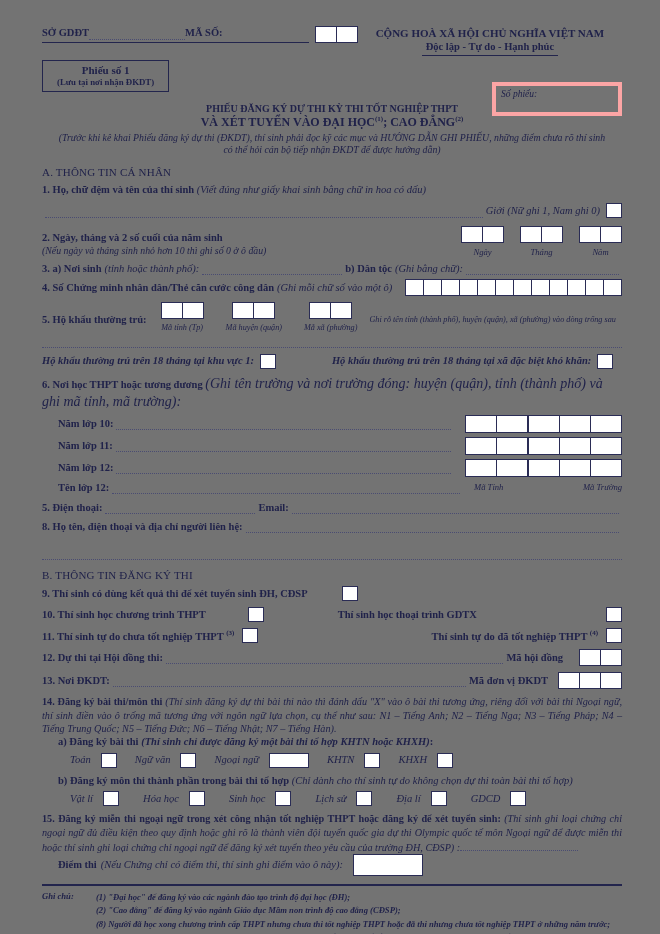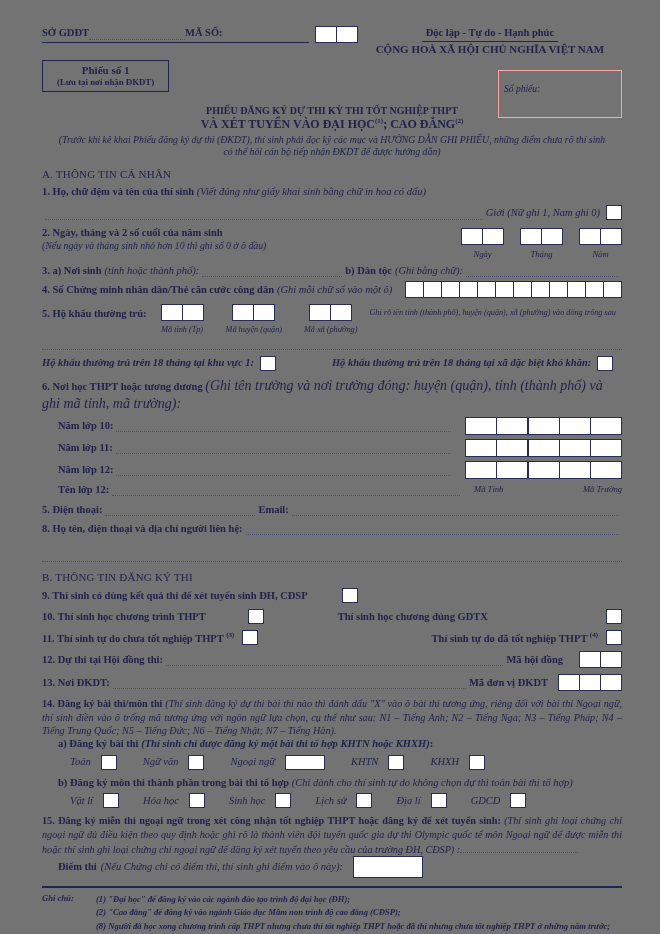--- a/index.html
+++ b/index.html
@@ -41,32 +41,32 @@
         <span class="b">SỞ GDĐT</span>
         <span class="dotfix" style="width:96px"></span>
         <span class="b">MÃ SỐ:</span>
       </div>
     </div>
     <div style="margin-left:6px;margin-top:0" class="cells">
       <div class="cell"></div>
       <div class="cell"></div>
     </div>
     <div style="flex:1;text-align:center">
+      <div class="b" style="font-size:11px">CỘNG HOÀ XÃ HỘI CHỦ NGHĨA VIỆT NAM</div>
       <div class="b" style="font-size:10.5px"><span style="display:inline-block;border-bottom:1px solid #23254d;padding:0 4px 1px">Độc lập - Tự do - Hạnh phúc</span></div>
-      <div class="b" style="font-size:11px">CỘNG HOÀ XÃ HỘI CHỦ NGHĨA VIỆT NAM</div>
     </div>
   </div>
 
   <div class="row" style="align-items:flex-start;margin-top:4px">
     <div style="border:1.5px solid #23254d;padding:2px 14px;text-align:center">
       <div class="b" style="font-size:11px">Phiếu số 1</div>
       <div class="b" style="font-size:8.8px">(Lưu tại nơi nhận ĐKDT)</div>
     </div>
     <div style="flex:1"></div>
-    <div style="border:1px solid #fca5a5;width:112px;height:24px;padding:11px 5px;margin-top:10px">
+    <div style="border:4px solid #fca5a5;width:112px;height:24px;padding:1px 5px;margin-top:22px">
       <span class="i" style="font-size:9.5px">Số phiếu:</span>
     </div>
   </div>
 
   <div class="center" style="margin-top:-14px">
     <div class="b" style="font-size:10px">PHIẾU ĐĂNG KÝ DỰ THI KỲ THI TỐT NGHIỆP THPT</div>
     <div class="b" style="font-size:12px"><span>VÀ XÉT TUYỂN VÀO ĐẠI HỌC</span><span class="sup">(1)</span><span>; CAO ĐẲNG</span><span class="sup">(2)</span></div>
     <div class="i" style="font-size:9.8px;margin-top:1px;padding:0 12px">(Trước khi kê khai Phiếu đăng ký dự thi (ĐKDT), thí sinh phải đọc kỹ các mục và HƯỚNG DẪN GHI PHIẾU, những điểm chưa rõ thí sinh có thể hỏi cán bộ tiếp nhận ĐKDT để được hướng dẫn)</div>
   </div>
 
@@ -74,21 +74,21 @@
 
   <div>
     <div><span class="b">1. Họ, chữ đệm và tên của thí sinh</span> <span class="i">(Viết đúng như giấy khai sinh bằng chữ in hoa có dấu)</span></div>
     <div class="row mt6">
       <span class="dots"></span>
       <span class="i">Giới (Nữ ghi 1, Nam ghi 0)</span>
       <span class="box" style="margin-left:6px"></span>
     </div>
   </div>
 
-  <div class="row mt6" style="align-items:flex-start">
+  <div class="row mt6" style="align-items:flex-end">
     <div style="flex:1">
       <div class="b">2. Ngày, tháng và 2 số cuối của năm sinh</div>
       <div class="i" style="font-size:9.8px">(Nếu ngày và tháng sinh nhỏ hơn 10 thì ghi số 0 ở ô đầu)</div>
     </div>
     <div class="row" style="gap:16px;margin-top:2px">
       <div class="center">
         <div class="cells">
             <div class="cell"></div>
             <div class="cell"></div>
           </div>
@@ -132,21 +132,21 @@
         <div class="cell sm"></div>
         <div class="cell sm"></div>
         <div class="cell sm"></div>
         <div class="cell sm"></div>
         <div class="cell sm"></div>
         <div class="cell sm"></div>
         <div class="cell sm"></div>
     </span>
   </div>
 
-  <div class="row mt6" style="align-items:flex-start">
+  <div class="row mt6" style="align-items:center">
     <span class="b" style="margin-top:3px">5. Hộ khẩu thường trú:</span>
     <div class="row" style="gap:22px;margin-left:14px">
       <div class="center">
         <div class="cells">
             <div class="cell"></div>
             <div class="cell"></div>
           </div>
         <div class="i tiny">Mã tỉnh (Tp)</div>
       </div>
       <div class="center">
@@ -240,21 +240,21 @@
   <div class="heading mt8 mb4">B. THÔNG TIN ĐĂNG KÝ THI</div>
 
   <div class="row vmid mt4">
     <span class="b">9. Thí sinh có dùng kết quả thi để xét tuyển sinh ĐH, CĐSP</span>
     <span class="box" style="margin-left:34px"></span>
   </div>
 
   <div class="row vmid mt6">
     <span class="b">10. Thí sinh học chương trình THPT</span>
     <span class="box" style="margin-left:42px"></span>
-    <span class="b" style="margin-left:74px">Thí sinh học chương đúng GDTX</span>
+    <span class="b" style="margin-left:74px">Thí sinh học thoại trình GDTX</span>
     <span class="box" style="margin-left:auto"></span>
   </div>
 
   <div class="row vmid mt6">
     <span class="b"><span>11. Thí sinh tự do chưa tốt nghiệp THPT</span> <span class="sup">(3)</span></span>
     <span class="box" style="margin-left:8px"></span>
     <span class="b" style="margin-left:auto;margin-right:8px"><span>Thí sinh tự do đã tốt nghiệp THPT</span> <span class="sup">(4)</span></span>
     <span class="box"></span>
   </div>
 
@@ -281,21 +281,21 @@
 
   <div class="justify mt6" style="font-size:10.2px">
     <span class="b">14. Đăng ký bài thi/môn thi</span>
     <span class="i">(Thí sinh đăng ký dự thi bài thi nào thì đánh dấu "X" vào ô bài thi tương ứng, riêng đối với bài thi Ngoại ngữ, thí sinh điền vào ô trống mã tương ứng với ngôn ngữ lựa chọn, cụ thể như sau: N1 – Tiếng Anh; N2 – Tiếng Nga; N3 – Tiếng Pháp; N4 – Tiếng Trung Quốc; N5 – Tiếng Đức; N6 – Tiếng Nhật; N7 – Tiếng Hàn).</span>
   </div>
 
   <div class="indent mt2">
     <span class="b">a) Đăng ký bài thi</span>
     <span class="bi">(Thí sinh chỉ được đăng ký một bài thi tổ hợp KHTN hoặc KHXH)</span><span class="b">:</span>
   </div>
-  <div class="row vmid mt4" style="padding-left:28px;gap:26px">
+  <div class="row vmid mt4" style="padding-left:28px;gap:18px">
     <span class="row vmid">
         <span class="i">Toán</span>
         <span class="box" style="margin-left:10px"></span>
       </span>
     <span class="row vmid">
         <span class="i">Ngữ văn</span>
         <span class="box" style="margin-left:10px"></span>
       </span>
     <span class="row vmid">
         <span class="i">Ngoại ngữ</span>

